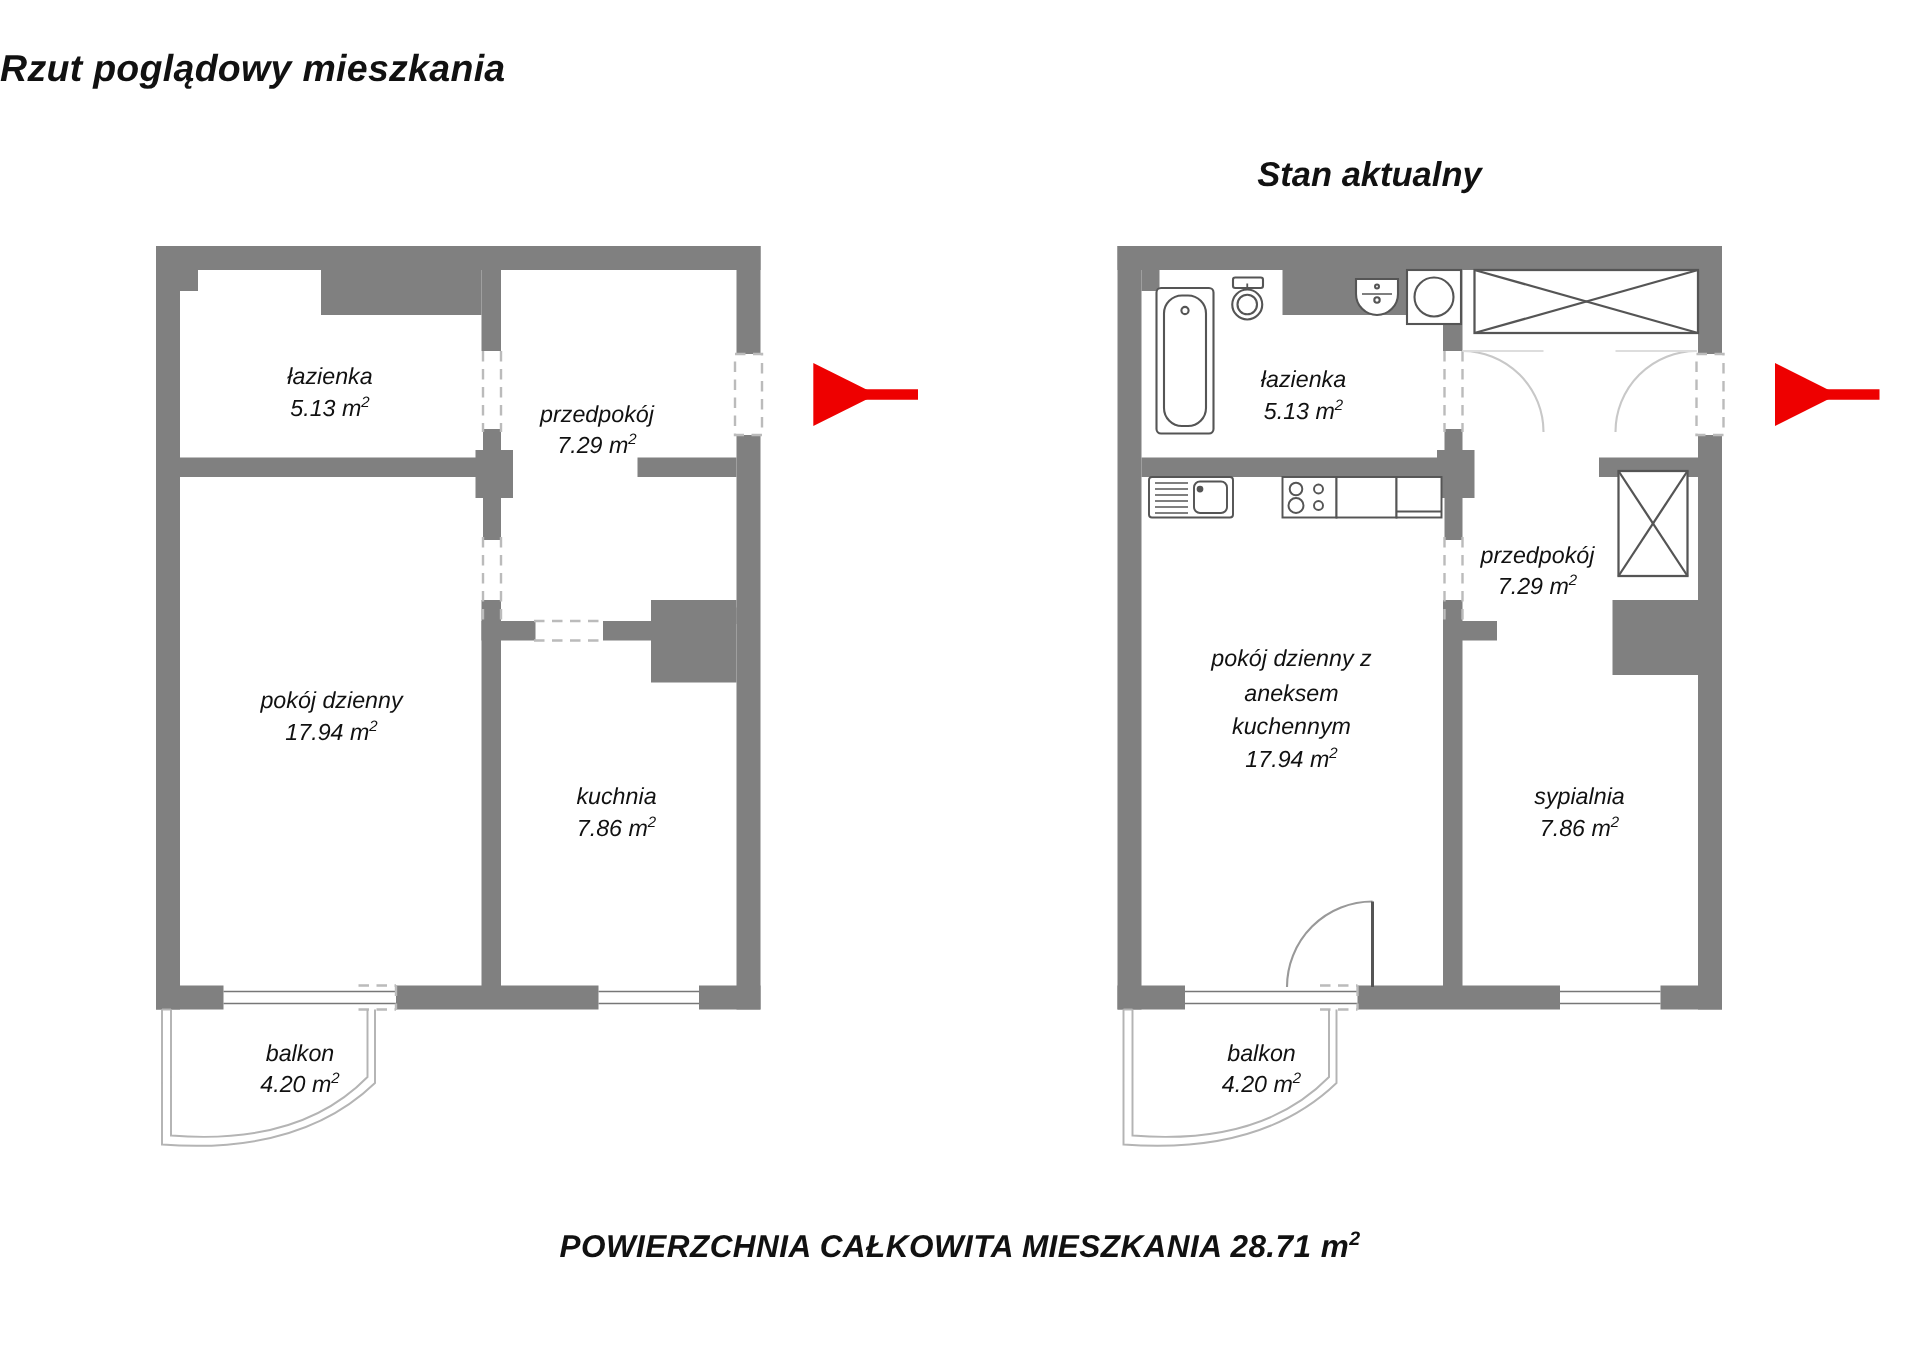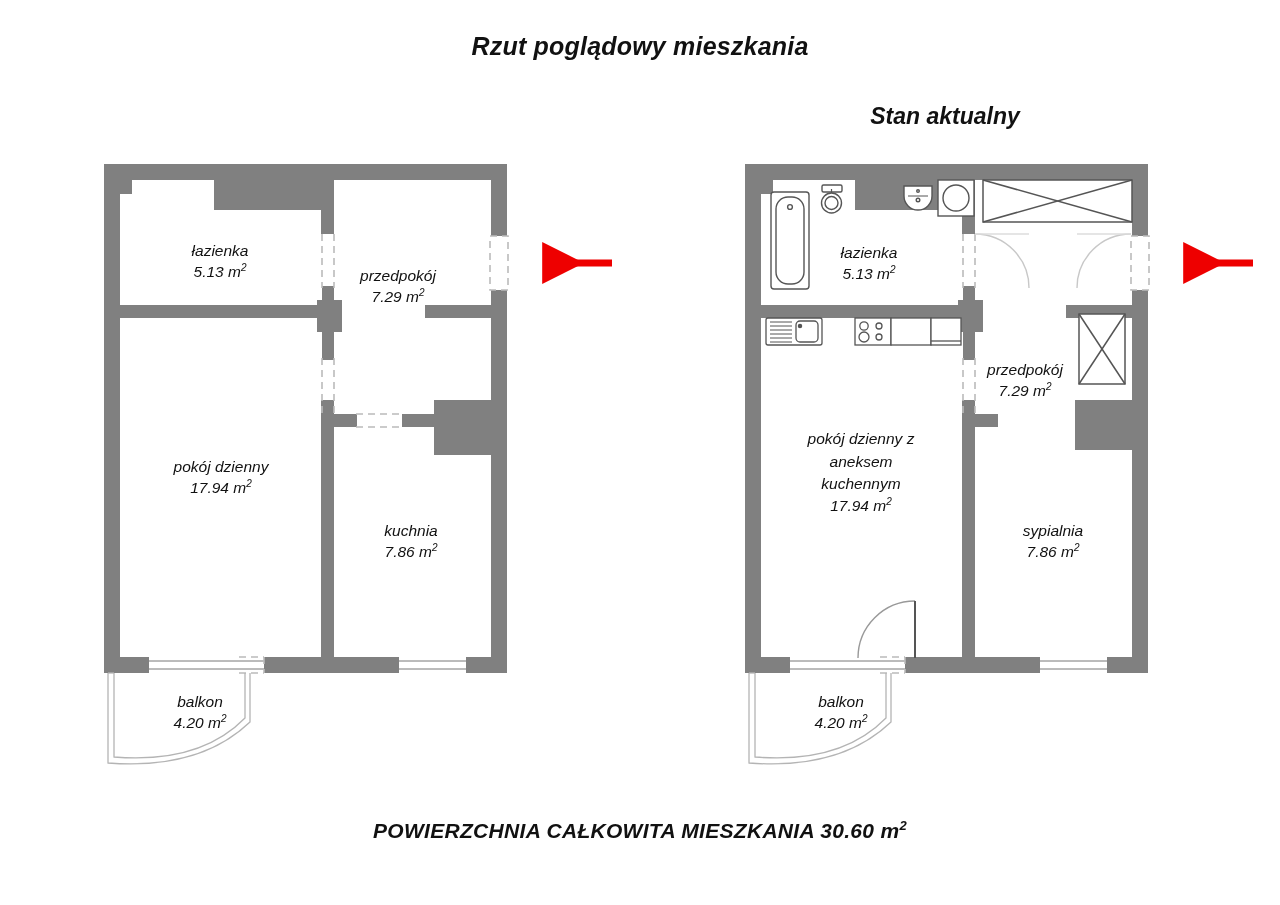--- a/index.html
+++ b/index.html
@@ -18,36 +18,36 @@
   #page {
     position: relative;
     width: 1280px;
     height: 905px;
   }
   .main-title {
     position: absolute;
     left: 0;
     top: 32px;
     width: 1280px;
-    text-align: center;
+    text-align: left;
     font-size: 25px;
     font-style: italic;
     font-weight: bold;
     letter-spacing: 0.2px;
   }
   .plan-title {
     position: absolute;
     top: 103px;
     font-size: 23px;
     font-style: italic;
     font-weight: bold;
     text-align: center;
   }
   .plan-title.left  { left: 140px; width: 290px; }
-  .plan-title.right { left: 800px; width: 290px; }
+  .plan-title.right { left: 768px; width: 290px; }
   .footer-title {
     position: absolute;
     left: 0;
     top: 818px;
     width: 1280px;
     text-align: center;
     font-size: 21px;
     font-style: italic;
     font-weight: bold;
     letter-spacing: 0.3px;
@@ -370,16 +370,16 @@
         </text>
       </g>
 
       <g>
         <line x1="1253" y1="263" x2="1186" y2="263" stroke="#ee0000" stroke-width="7" marker-end="url(#arrowhead)"></line>
       </g>
     </g>
   </svg>
 
   <div class="footer-title">
-    <span>POWIERZCHNIA CAŁKOWITA MIESZKANIA 30.60 m</span><sup>2</sup>
+    <span>POWIERZCHNIA CAŁKOWITA MIESZKANIA 28.71 m</span><sup>2</sup>
   </div>
 
 </div>
 
 </body></html>

